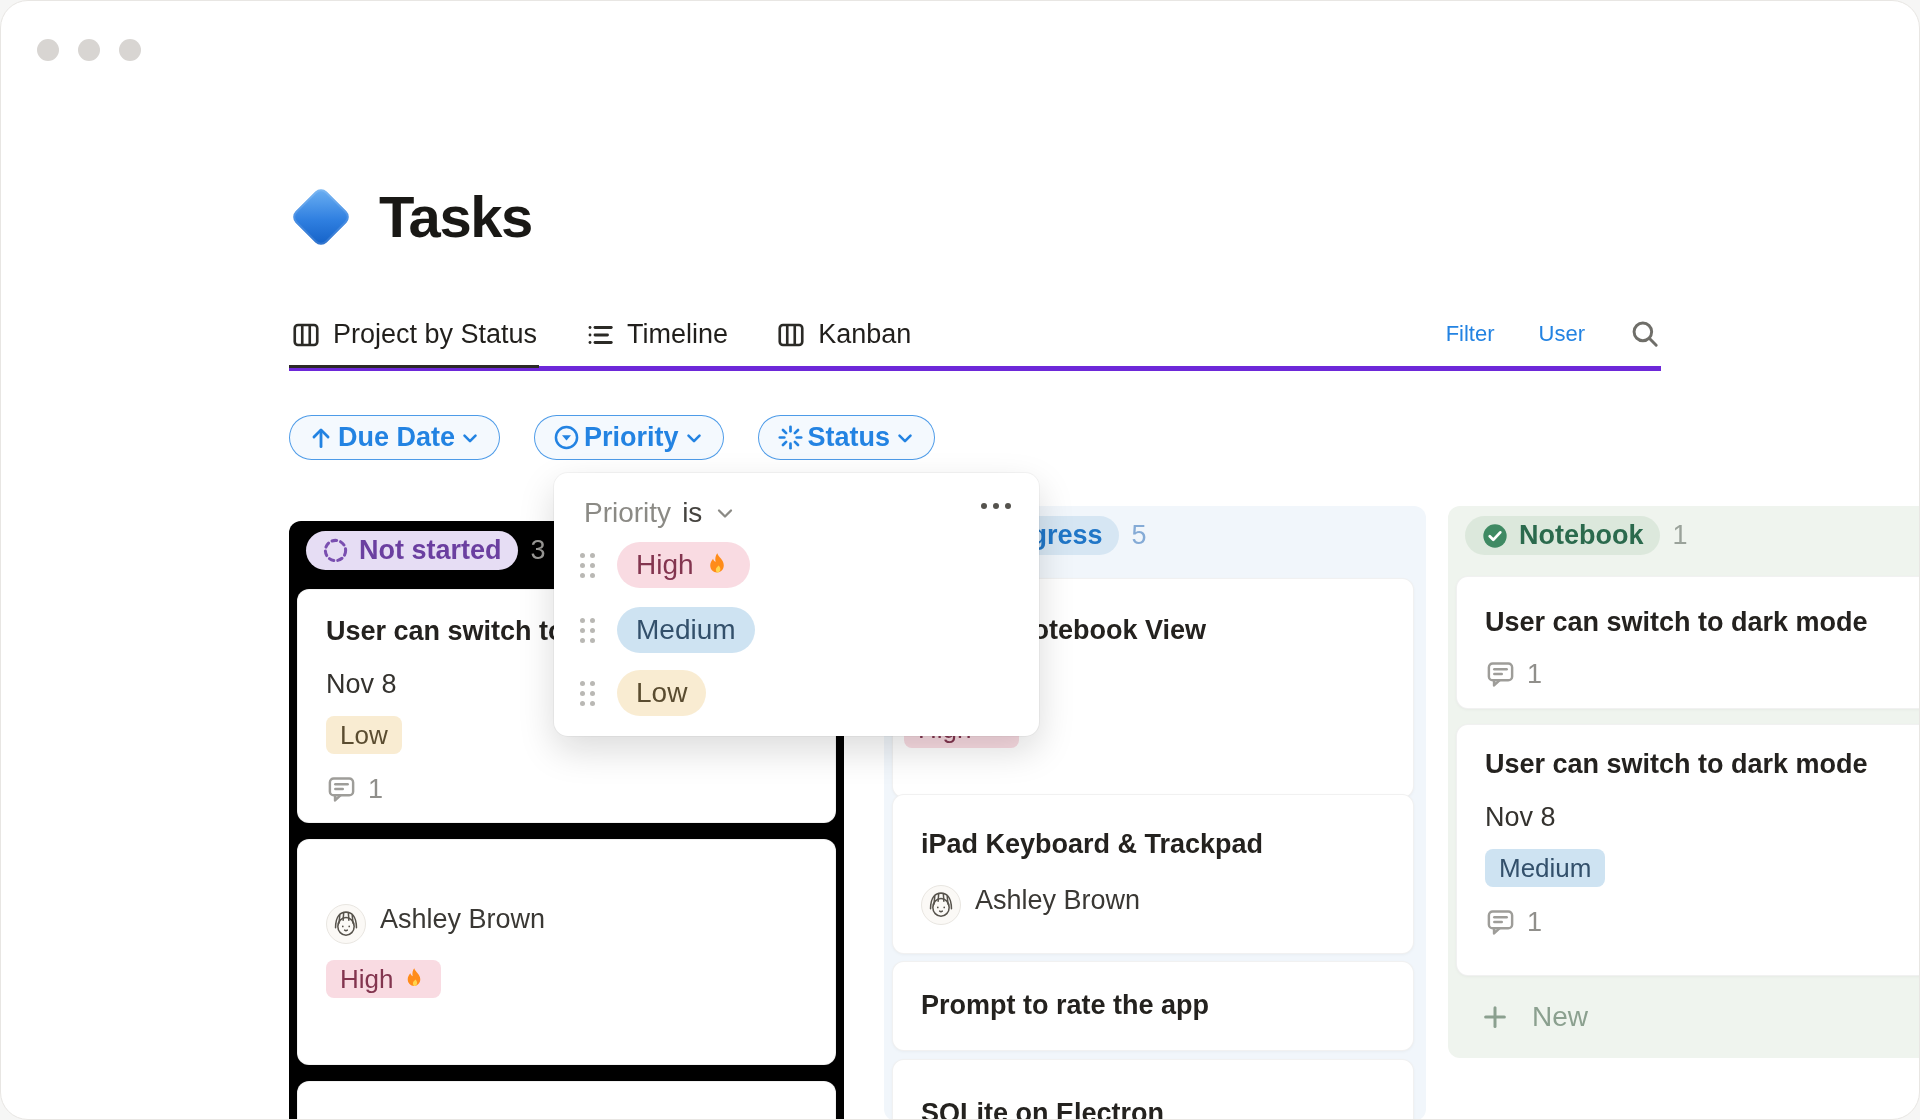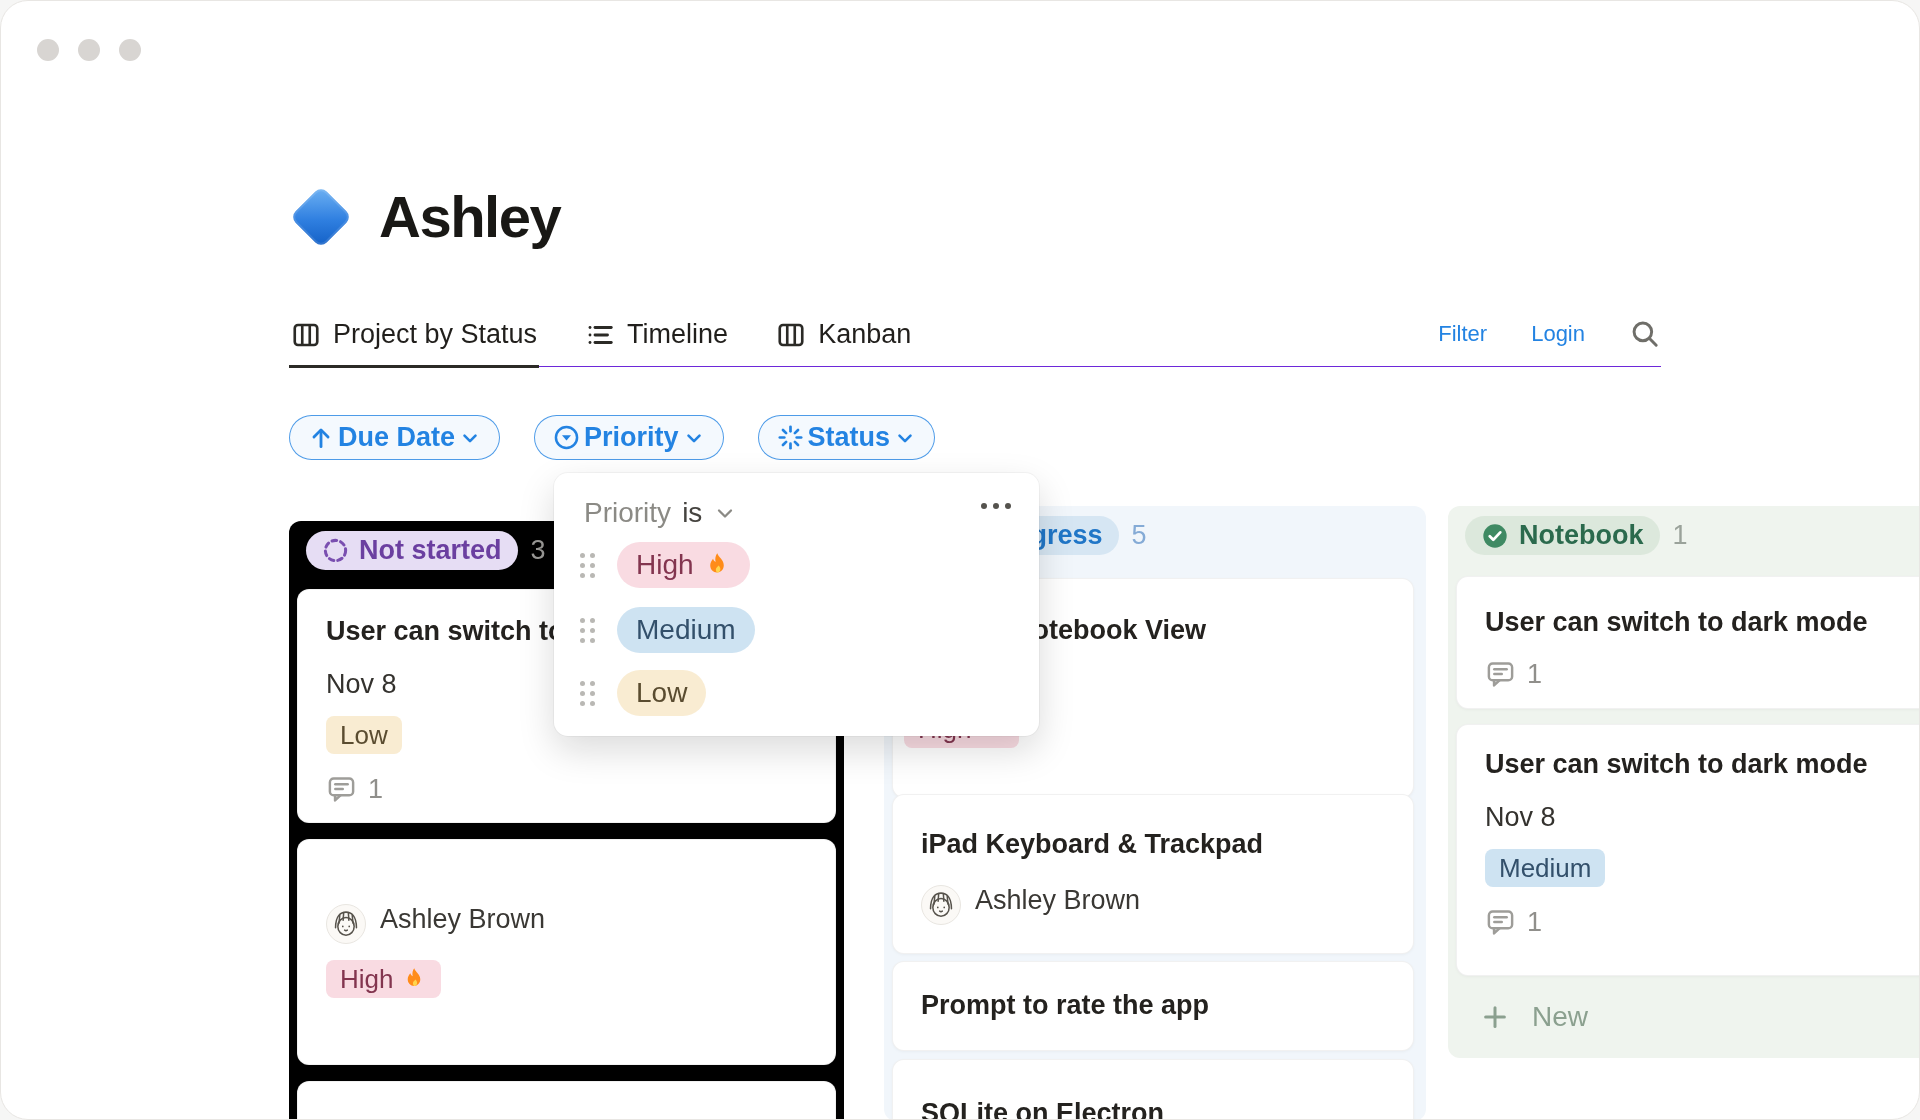--- a/index.html
+++ b/index.html
@@ -11,21 +11,21 @@
   .dot{width:22px;height:22px;border-radius:50%;background:#d8d5d2;}
   
   .header{position:absolute;left:288px;top:182px;display:flex;align-items:center;gap:26px;}
   .diamond-wrap{width:64px;height:64px;position:relative;flex:0 0 auto;}
   .diamond{position:absolute;left:10px;top:10px;width:44px;height:44px;border-radius:8px;
     transform:rotate(45deg);background:linear-gradient(135deg,#71b4f4 0%,#2f7fe0 55%,#115ec4 100%);
     box-shadow:inset 0 0 0 2px rgba(255,255,255,.12);}
   .page-title{font-size:58px;font-weight:700;color:#191815;letter-spacing:-1.5px;}
   
   .tabbar{position:absolute;left:288px;top:312px;width:1372px;display:flex;align-items:flex-end;
-    border-bottom:1px solid #6d28d9;}
+    border-bottom:5px solid #6d28d9;}
   .tabs{display:flex;gap:44px;}
   .tab{display:flex;align-items:center;gap:12px;padding:6px 2px 15px 2px;border-bottom:3px solid transparent;
     margin-bottom:-2px;color:#211f1c;font-size:27px;font-weight:500;cursor:pointer;}
   .tab.active{border-bottom-color:#2b2a26;}
   .tab svg{display:block;}
   .tab-right{margin-left:auto;display:flex;align-items:center;gap:44px;padding-bottom:16px;}
   .link{color:#2383e2;font-size:22px;font-weight:500;cursor:pointer;}
   
   .chips{position:absolute;left:288px;top:414px;display:flex;gap:34px;}
   .chip{display:flex;align-items:center;gap:4px;height:45px;padding:0 18px;border-radius:23px;
@@ -101,21 +101,21 @@
   <div class="traffic">
     <span class="dot"></span>
     <span class="dot"></span>
     <span class="dot"></span>
   </div>
 
   <div class="header">
     <span class="diamond-wrap">
         <span class="diamond"></span>
       </span>
-    <span class="page-title">Ashley</span>
+    <span class="page-title">Tasks</span>
   </div>
 
   <div class="tabbar">
     <div class="tabs">
       <div class="tab active">
         <svg class="ico" width="30" height="30" viewBox="0 0 24 24" fill="none" stroke="#2b2a26" stroke-width="2.1">
             <rect x="3" y="4" width="18" height="16" rx="2.6"></rect>
             <line x1="9" y1="4" x2="9" y2="20"></line>
             <line x1="15" y1="4" x2="15" y2="20"></line>
           </svg>
@@ -136,21 +136,21 @@
         <svg class="ico" width="30" height="30" viewBox="0 0 24 24" fill="none" stroke="#2b2a26" stroke-width="2.1">
             <rect x="3" y="4" width="18" height="16" rx="2.6"></rect>
             <line x1="9" y1="4" x2="9" y2="20"></line>
             <line x1="15" y1="4" x2="15" y2="20"></line>
           </svg>
         <span>Kanban</span>
       </div>
     </div>
     <div class="tab-right">
       <span class="link">Filter</span>
-      <span class="link">Login</span>
+      <span class="link">User</span>
       <svg class="ico" width="32" height="32" viewBox="0 0 24 24" fill="none" stroke="#6f6e69" stroke-width="2.2" stroke-linecap="round">
           <circle cx="10.4" cy="10.4" r="6.6"></circle>
           <line x1="15.4" y1="15.4" x2="20.4" y2="20.4"></line>
         </svg>
     </div>
   </div>
 
   <div class="chips">
     <div class="chip">
       <svg class="ico" width="26" height="26" viewBox="0 0 24 24" fill="none" stroke="#2383e2" stroke-width="2.6" stroke-linecap="round" stroke-linejoin="round">

